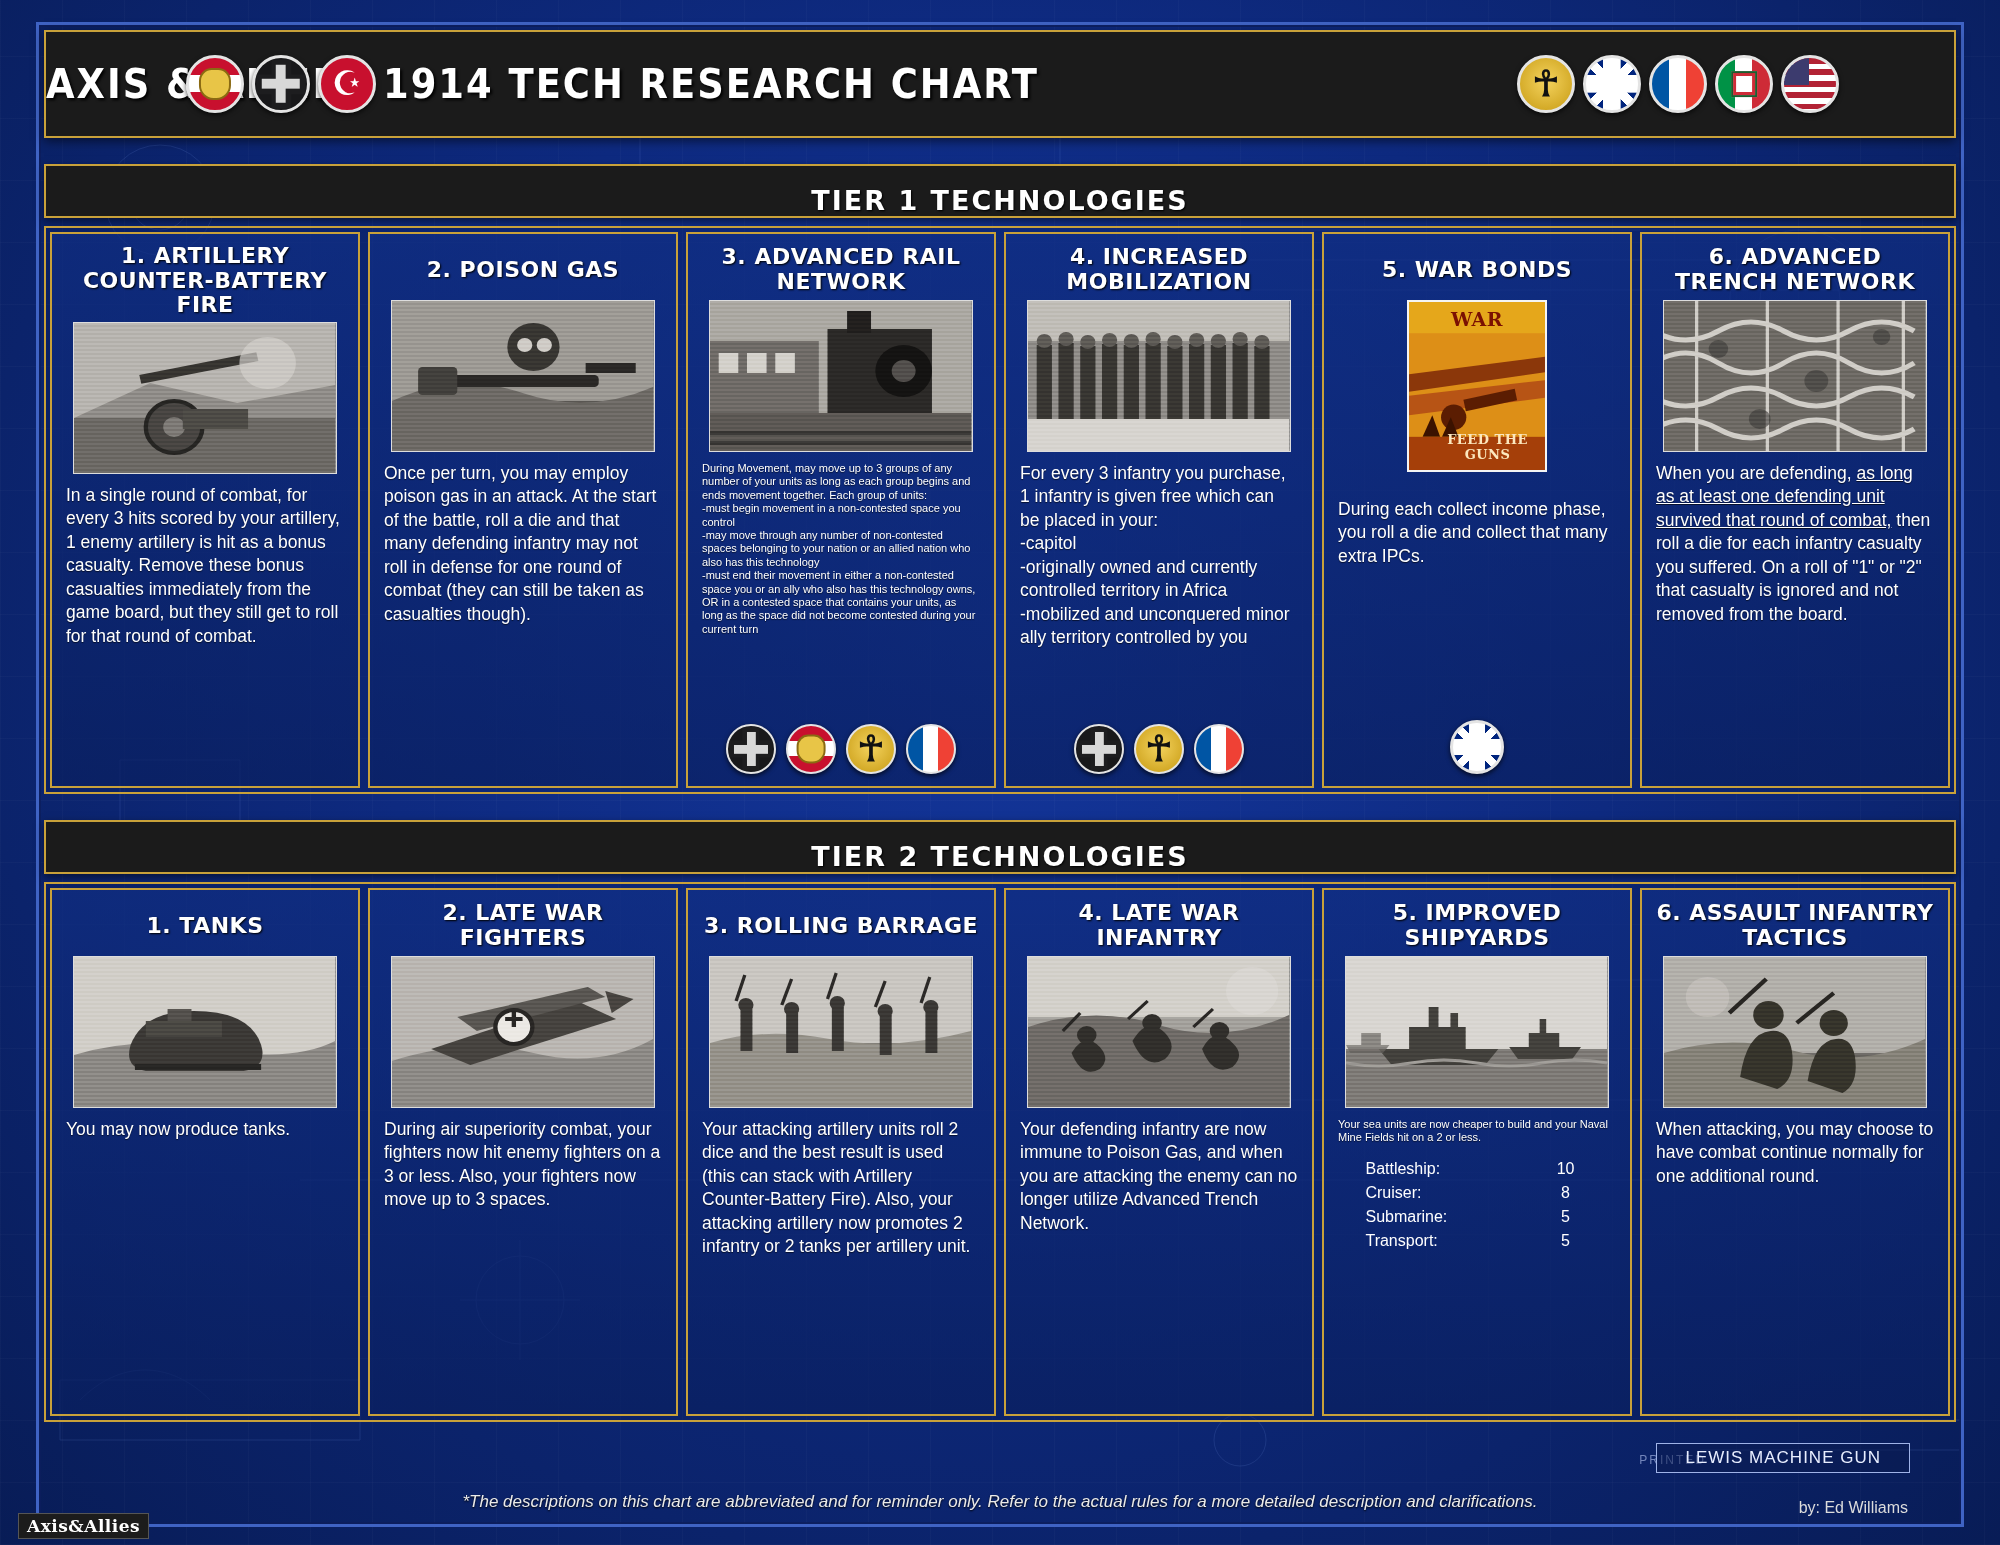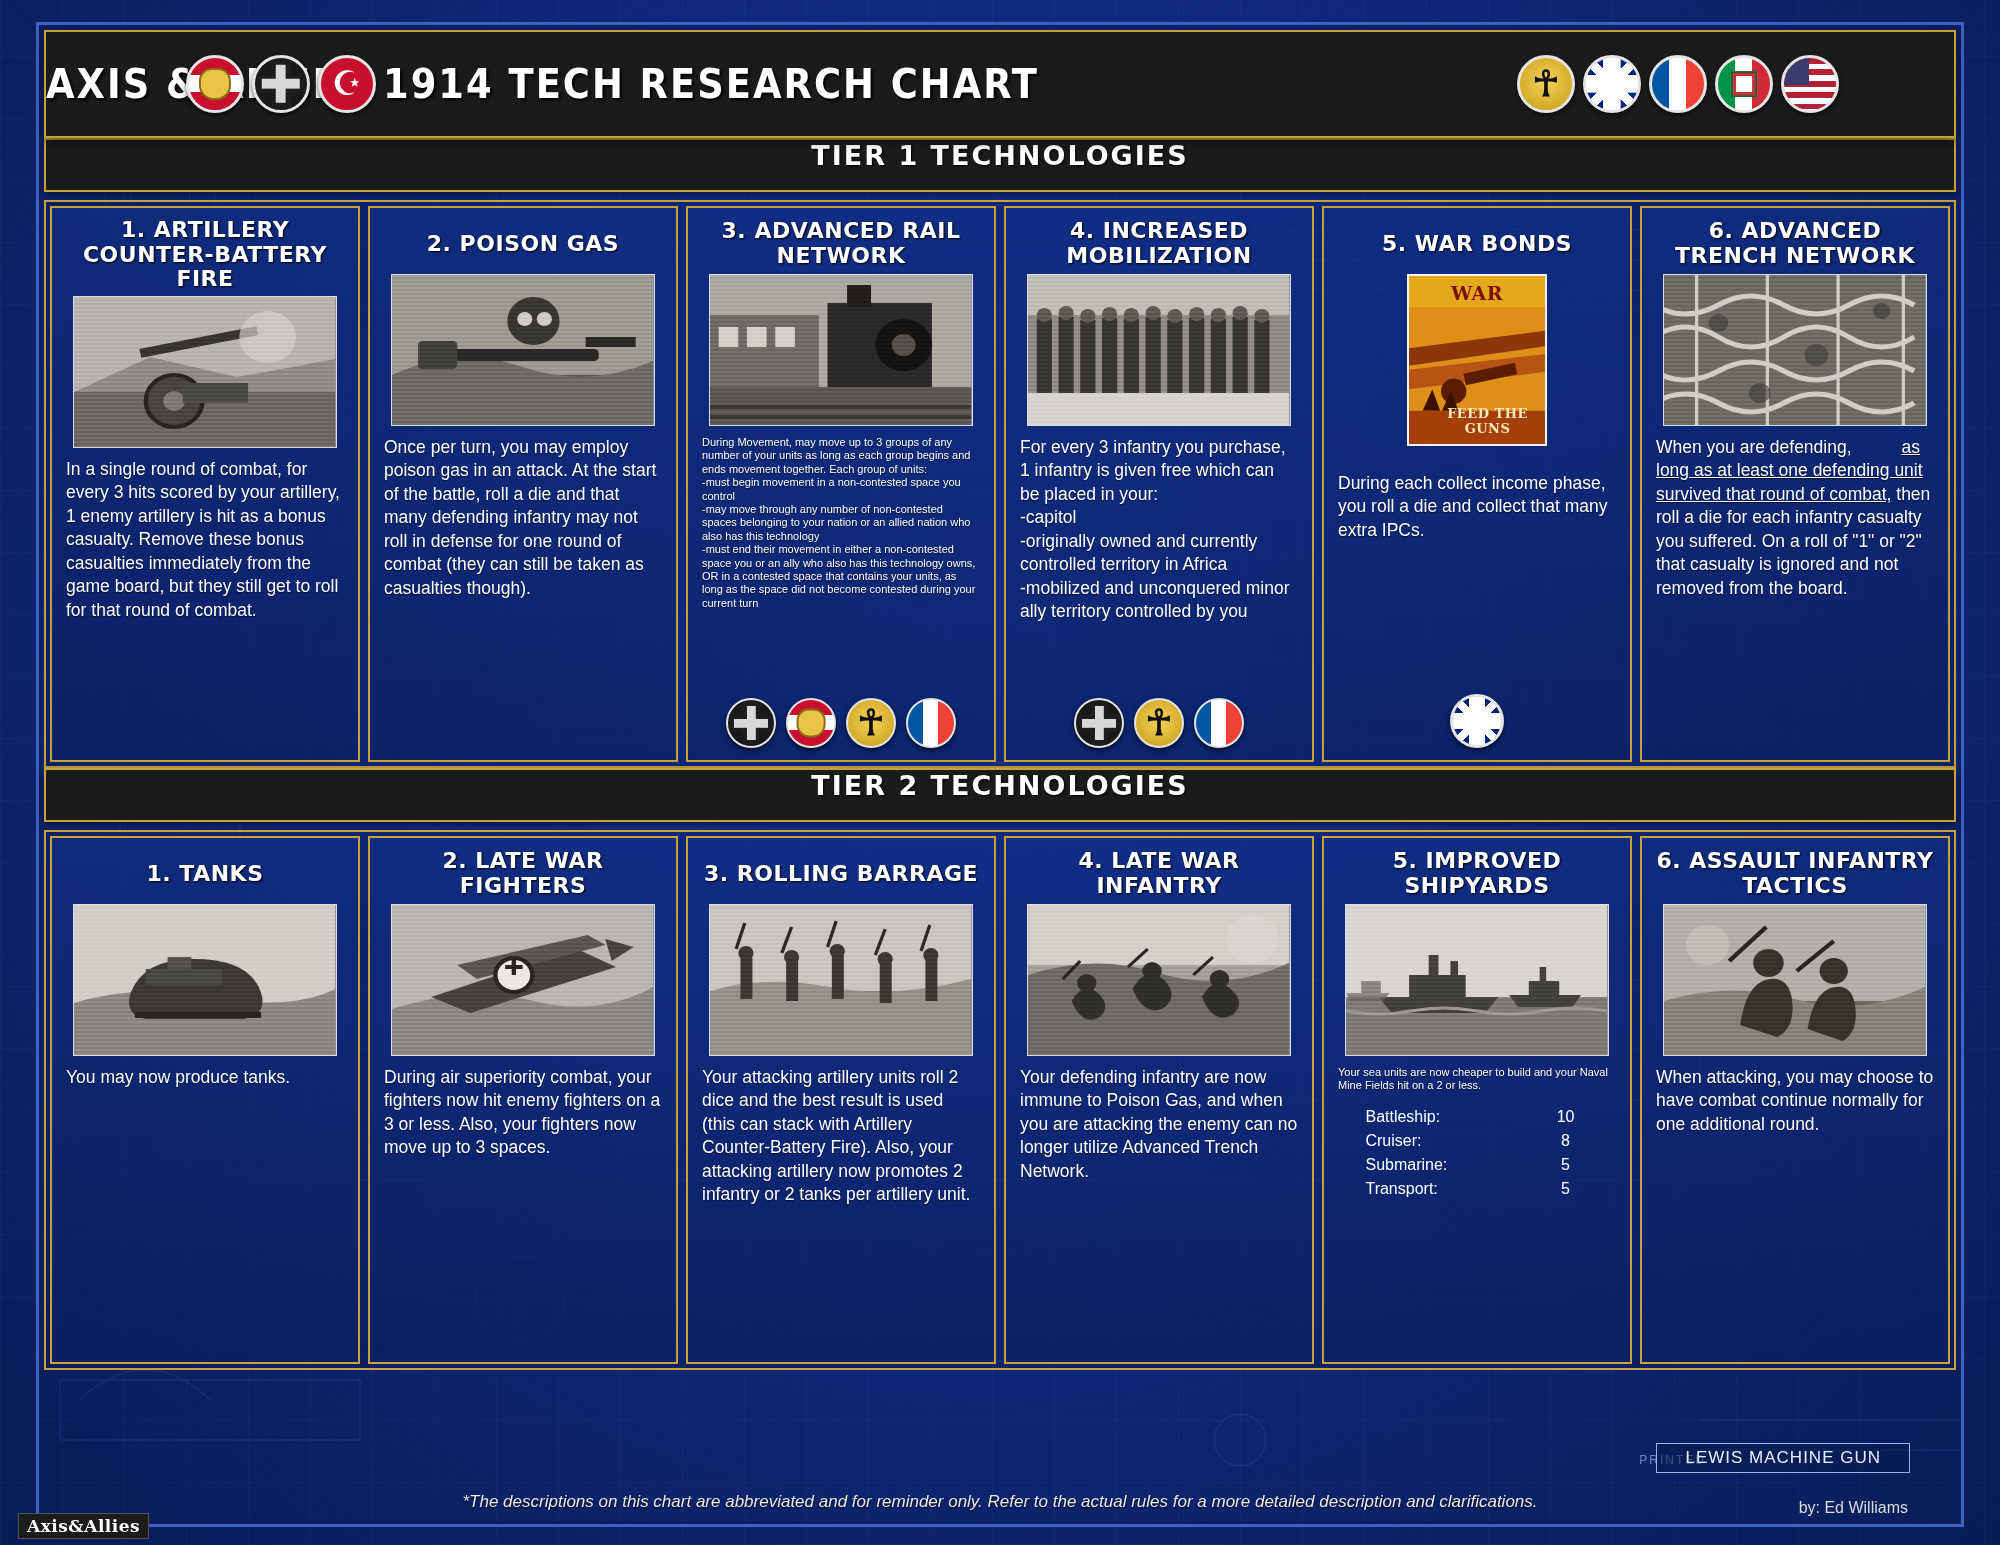--- a/index.html
+++ b/index.html
@@ -120,24 +120,25 @@
   .f-usa {
     background:
       repeating-linear-gradient(#b22234 0 11%, #fff 11% 22%);
   }
   .f-usa::after {
     content:""; position:absolute; left:0; top:0; width:48%; height:52%; background:#3c3b6e;
   }
 
   
   .tier-banner {
+    margin-top: 26px;
     height: 54px;
     background: #1b1b1b;
     border: 2px solid #c8a13a;
-    display:flex; align-items:flex-start; justify-content:center;
+    display:flex; align-items:flex-end; justify-content:center;
     box-shadow: 0 3px 8px rgba(0,0,0,0.5);
   }
   .tier-banner .t-label {
     color:#fff; font-size:27px; letter-spacing:2px; font-weight:bold;
     font-family:"DejaVu Sans", sans-serif;
     text-shadow: 1px 1px 2px #000;
   }
 
   
   .tier-grid {
@@ -192,21 +193,21 @@
   .tech-desc {
     color: #ffffff;
     font-size: 17.5px;
     line-height: 1.34;
     text-align: left;
     width: 100%;
     padding: 0 4px;
     text-shadow: 0 1px 1px rgba(0,0,0,0.6);
   }
   .tech-desc.small { font-size: 11px; line-height: 1.22; }
-  .tech-desc u { text-decoration: underline; margin-left: 45px; }
+  .tech-desc u { text-decoration: underline; }
   .tech-flags {
     position: absolute;
     bottom: 12px; left: 0; right: 0;
     display: flex; justify-content: center; gap: 10px;
   }
   .stat-table {
     margin-top: 12px;
     color: #fff;
     font-size: 16px;
     line-height: 1.5;

